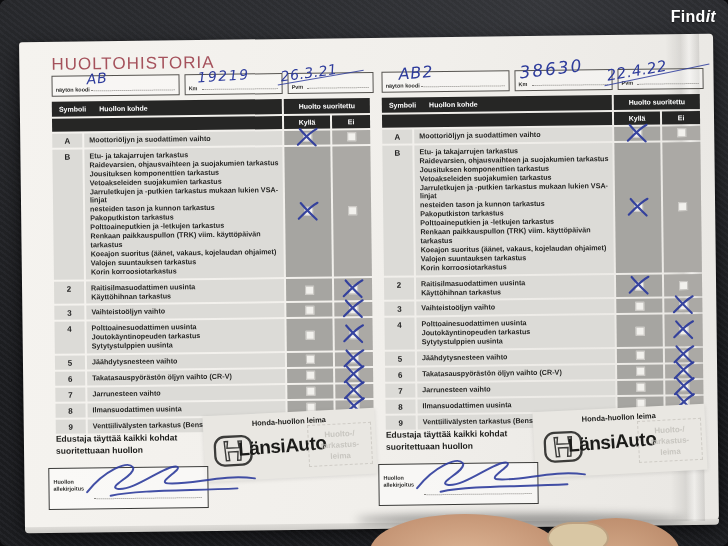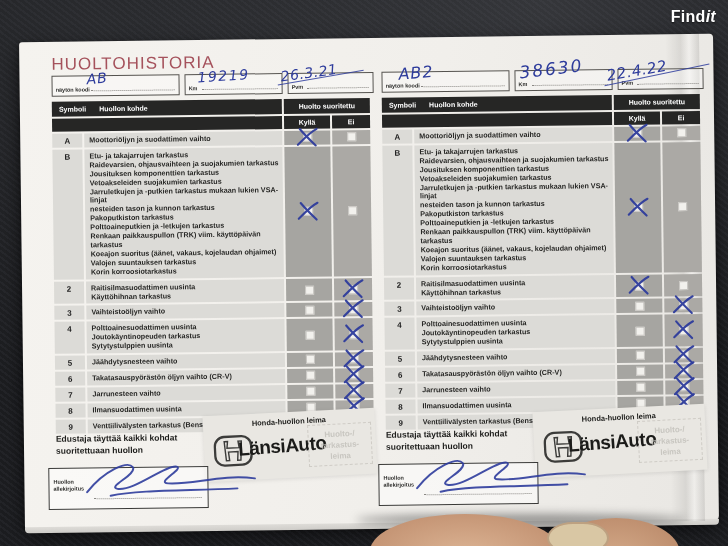--- a/index.html
+++ b/index.html
@@ -1,17 +1,17 @@
 <!DOCTYPE html>
 <html><head>
 <meta charset="utf-8">
 <style>
   html,body{margin:0;padding:0;background:#0c0c0e;}
   .photo{position:relative;width:728px;height:546px;overflow:hidden;
-    font-family:"Liberation Sans",sans-serif;background:#1b1c1f;}
+    font-family:"Liberation Sans",sans-serif;background:#1b1c1f;border-radius:7px;}
   
   .leather{position:absolute;inset:0;
     background:
       radial-gradient(ellipse at 75% 0%, rgba(110,112,118,.30), transparent 55%),
       radial-gradient(ellipse at 15% 5%, rgba(90,92,96,.22), transparent 50%),
       repeating-linear-gradient(37deg,#232428 0 2px,#1c1d20 2px 5px),
       repeating-linear-gradient(-29deg,rgba(60,62,66,.25) 0 1px,transparent 1px 4px),
       linear-gradient(#26272a 0%,#1a1b1e 45%,#0a0a0b 75%,#060607 100%);}
   .findit{position:absolute;top:8px;right:12px;color:#fff;font-size:16px;font-weight:700;
     letter-spacing:.3px;text-shadow:0 1px 2px rgba(0,0,0,.6);z-index:5;}

